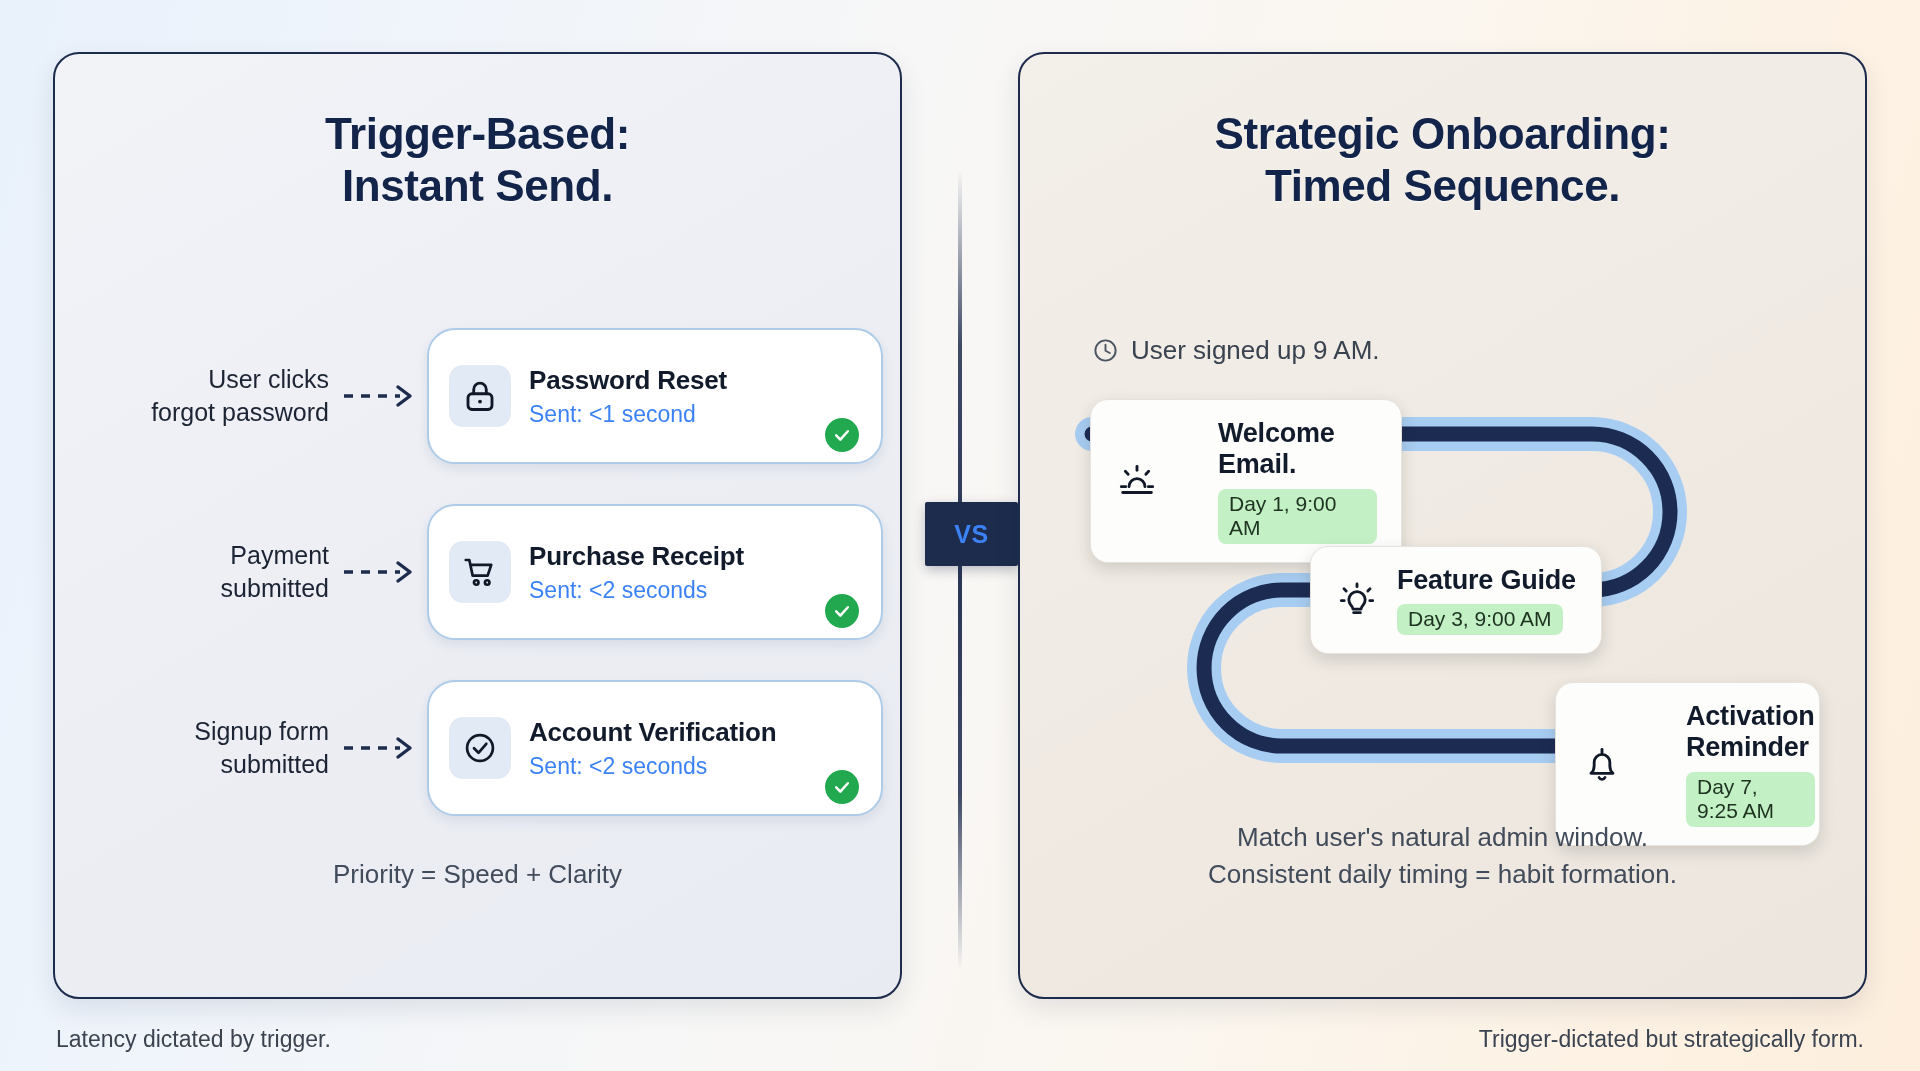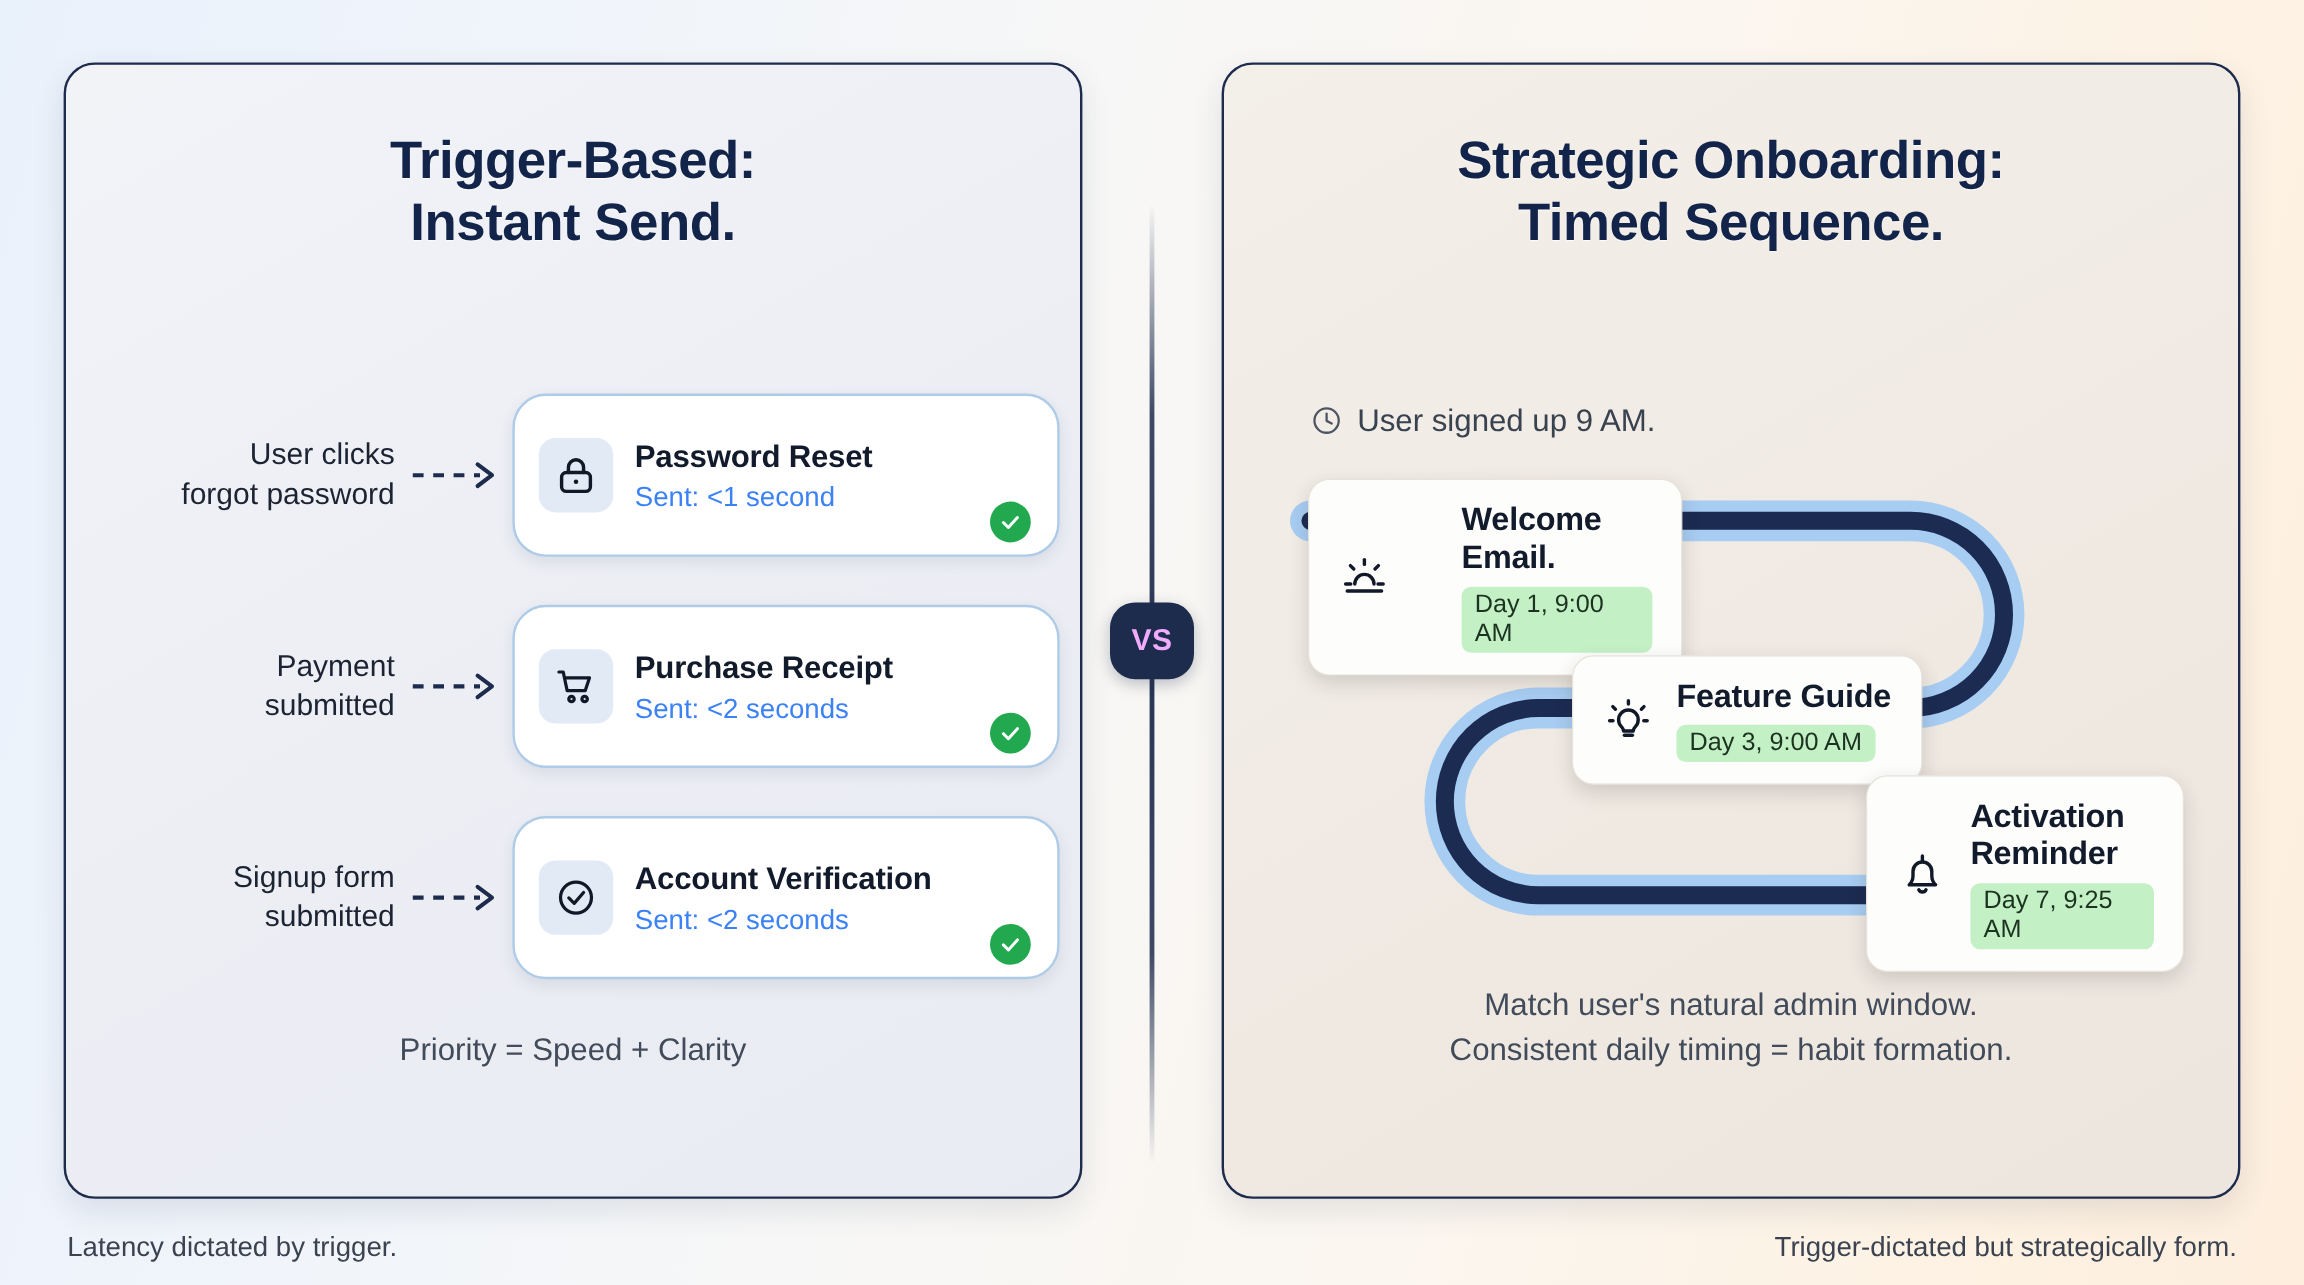--- a/index.html
+++ b/index.html
@@ -175,25 +175,25 @@
         rgba(29,43,76,0.95) 50%,
         rgba(29,43,76,0.85) 78%,
         rgba(29,43,76,0) 100%);
     border-radius: 3px;
   }
 
   .vs-badge {
     position: absolute;
     left: 925px;
     top: 502px;
-    width: 70px;
+    width: 93px;
     height: 64px;
     background: #1d2b4c;
-    border-radius: 21px;
-    color: #f0abfc;
+    border-radius: 2px;
+    color: #3b82f6;
     font-size: 25px;
     font-weight: bold;
     letter-spacing: 0.5px;
     display: flex;
     align-items: center;
     justify-content: center;
     box-shadow: 0 4px 12px rgba(20,35,70,0.28);
   }
 
   
@@ -252,21 +252,21 @@
     margin-top: 8px;
     background: #c4f0c5;
     color: #1c3320;
     font-size: 21px;
     border-radius: 8px;
     padding: 3px 11px 4px;
   }
 
   #card-welcome   { left: 70px;  top: 345px; width: 312px; gap: 41px; }
   #card-feature   { left: 290px; top: 492px; width: 292px; }
-  #card-activation{ left: 535px; top: 592px; width: 265px; }
+  #card-activation{ left: 535px; top: 628px; width: 265px; gap: 44px; }
 
   
   .caption {
     position: absolute;
     bottom: 18px;
     font-size: 23px;
     color: #3b4350;
   }
   .caption-left  { left: 56px; }
   .caption-right { right: 56px; }

